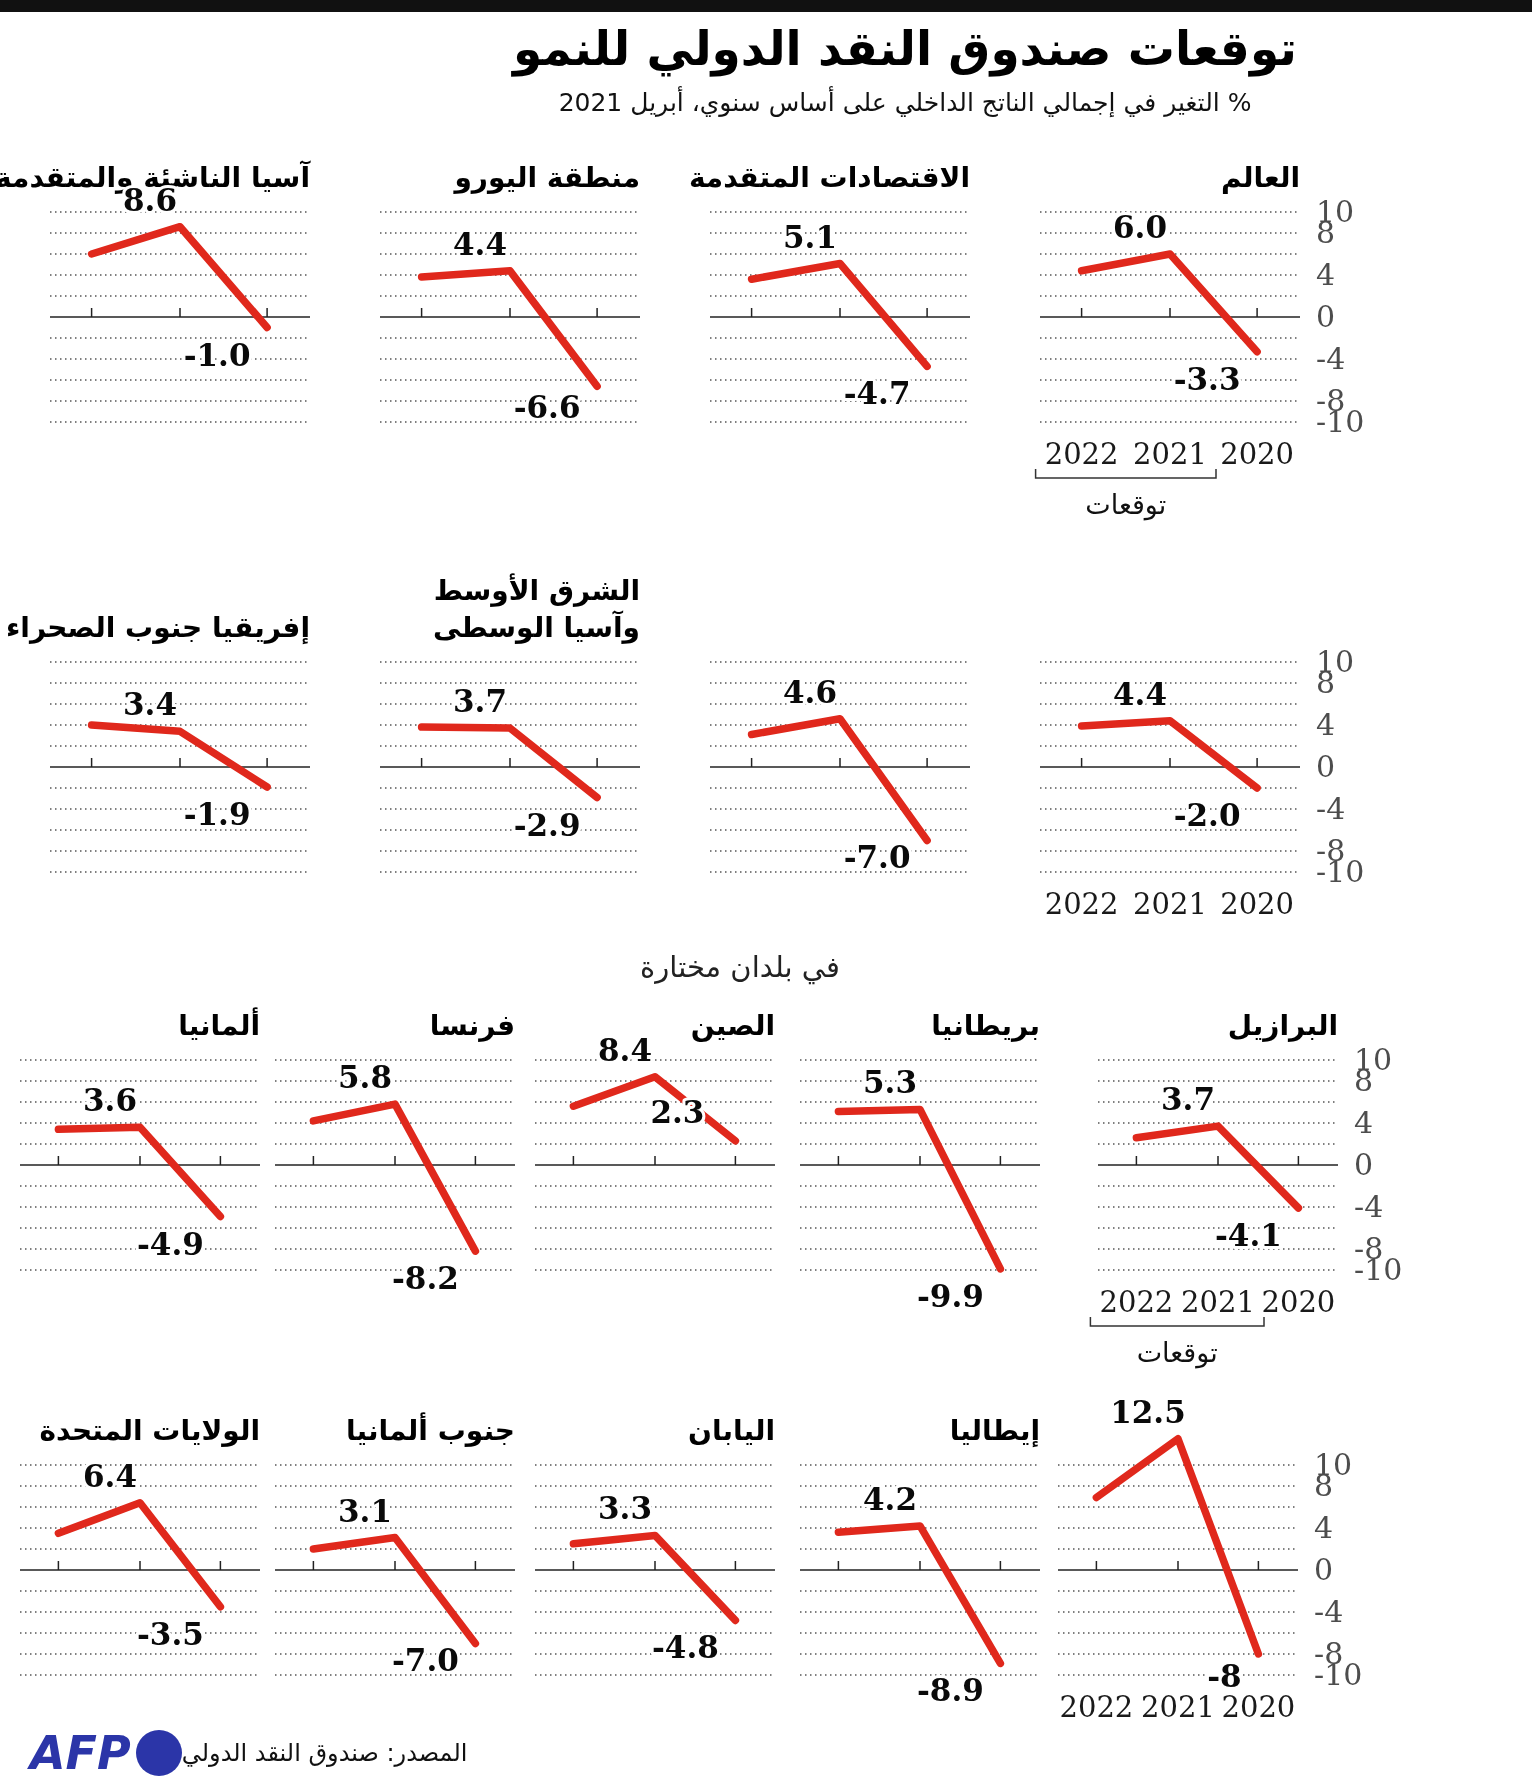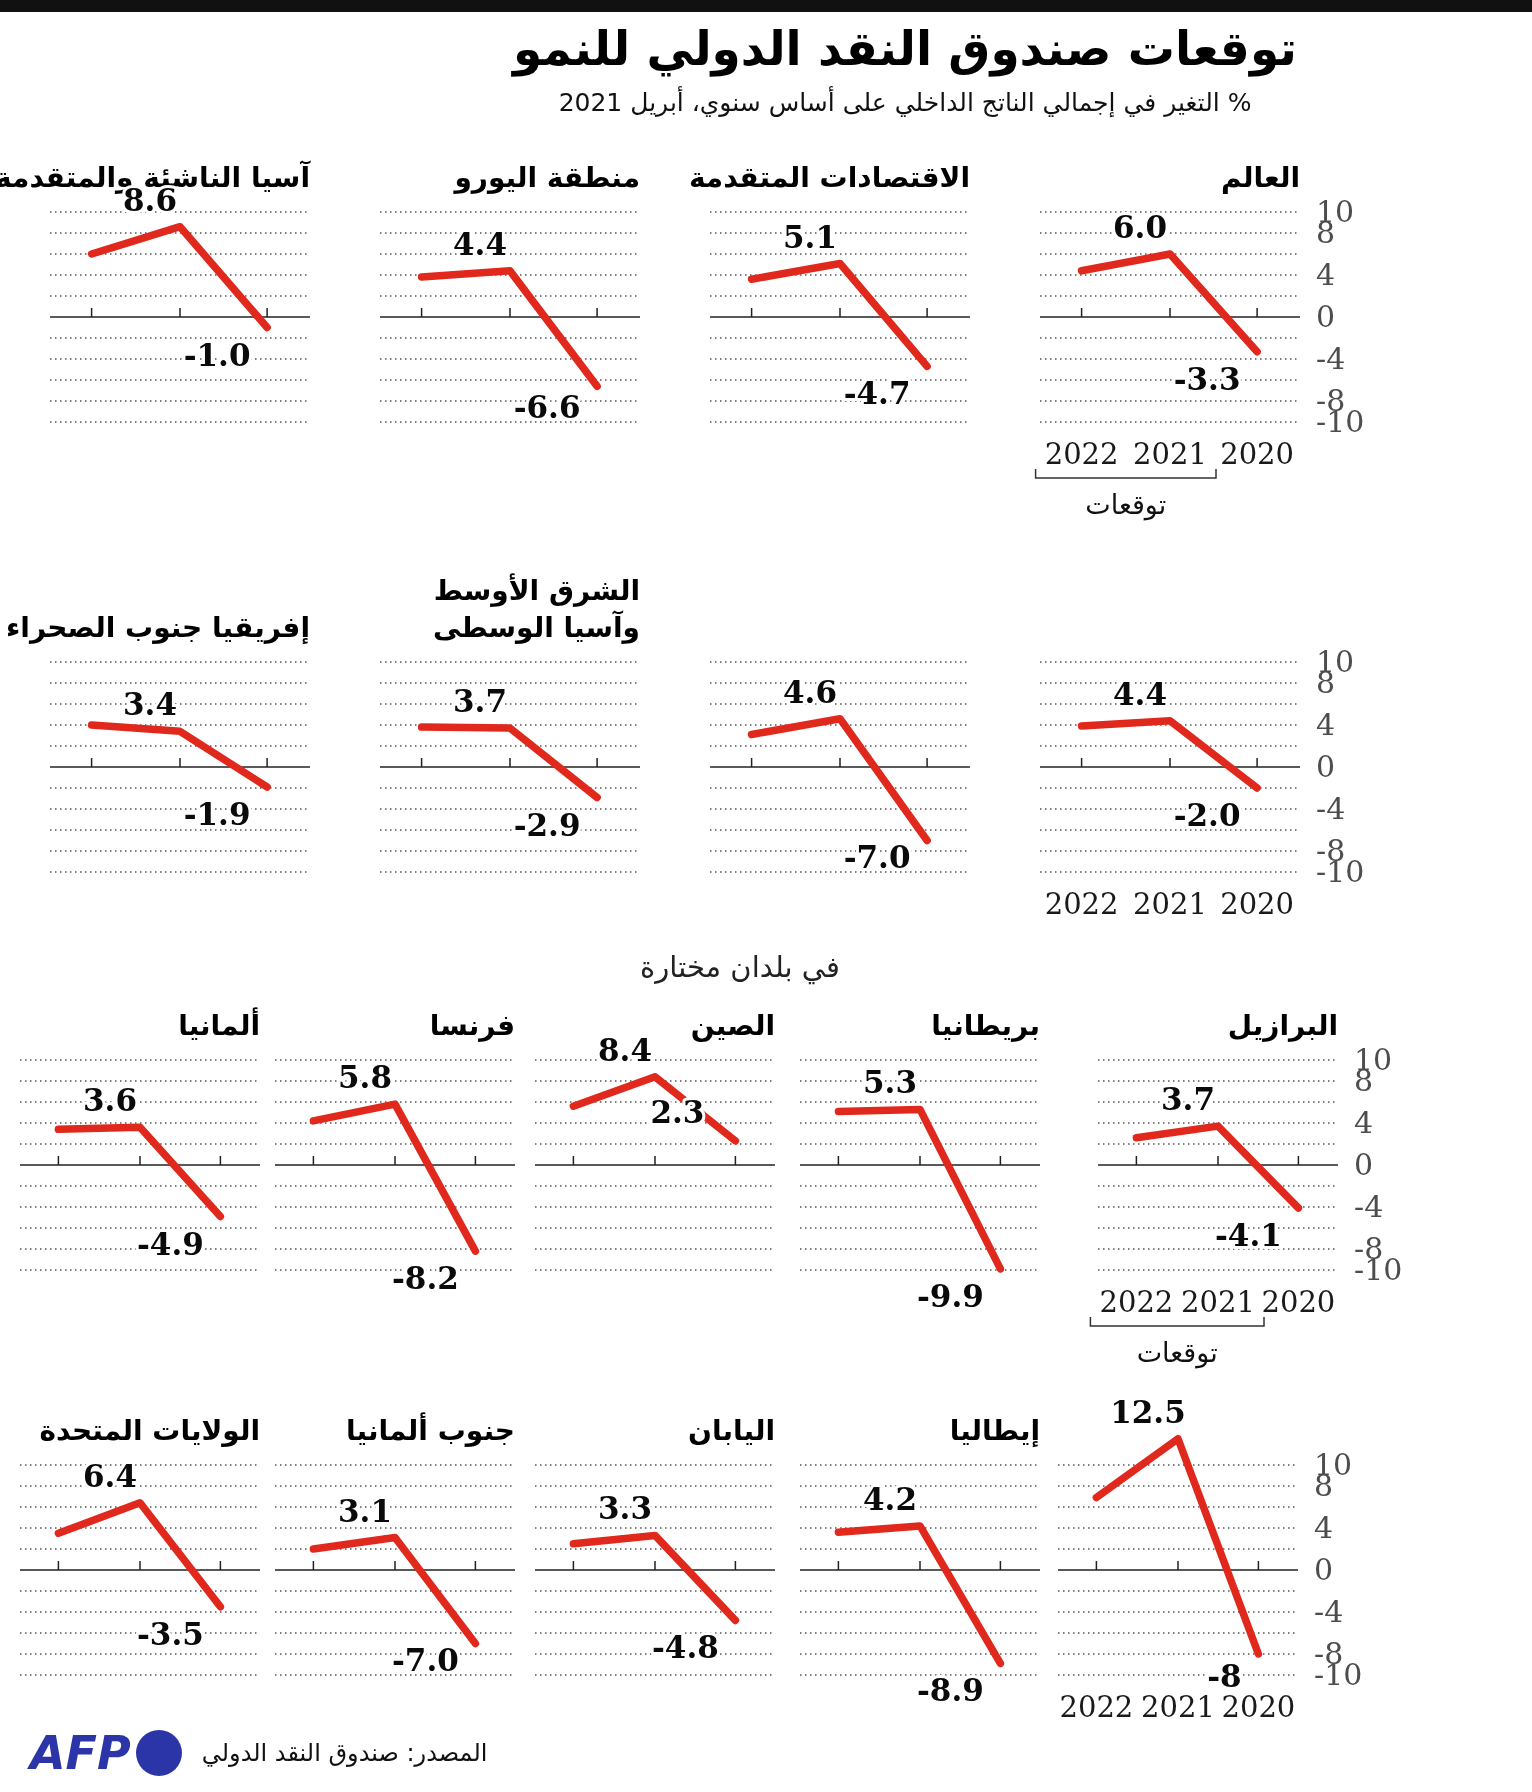--- a/index.html
+++ b/index.html
@@ -18,21 +18,21 @@
   .tick{stroke:#222;stroke-width:1.5;}
   .series{stroke-width:7.5;fill:none;stroke-linecap:round;stroke-linejoin:round;}
   text.val{font-family:"DejaVu Serif","Liberation Serif",serif;font-size:31px;font-weight:bold;fill:#0a0a0a;
            paint-order:stroke;stroke:#fff;stroke-width:6px;stroke-linejoin:round;}
   text.ylab{font-family:"DejaVu Serif","Liberation Serif",serif;font-size:30px;fill:#4d4d4d;}
   text.year{font-family:"DejaVu Serif","Liberation Serif",serif;font-size:29px;fill:#1a1a1a;}
   .bracket{stroke:#333;stroke-width:1.5;fill:none;}
   text.fcast{font-family:"DejaVu Sans",sans-serif;font-size:27px;fill:#111;direction:rtl;}
   .section-label{position:absolute;top:950px;left:0;width:1480px;text-align:center;direction:rtl;
                  font-size:29px;color:#222;}
-  .footer{position:absolute;left:30px;top:1730px;display:flex;align-items:center;gap:20px;}
+  .footer{position:absolute;left:30px;top:1730px;display:flex;align-items:center;}
   .afp{display:flex;align-items:center;gap:5px;font-style:italic;font-weight:bold;font-size:46px;
        color:#2b35a8;letter-spacing:0px;line-height:1;}
   .afp-dot{display:inline-block;width:46px;height:46px;border-radius:50%;background:#2b35a8;}
   .source{font-size:24px;color:#111;direction:rtl;}
 </style>
 </head>
 <body>
 
 <div class="canvas">
   <div class="top-bar"></div>

